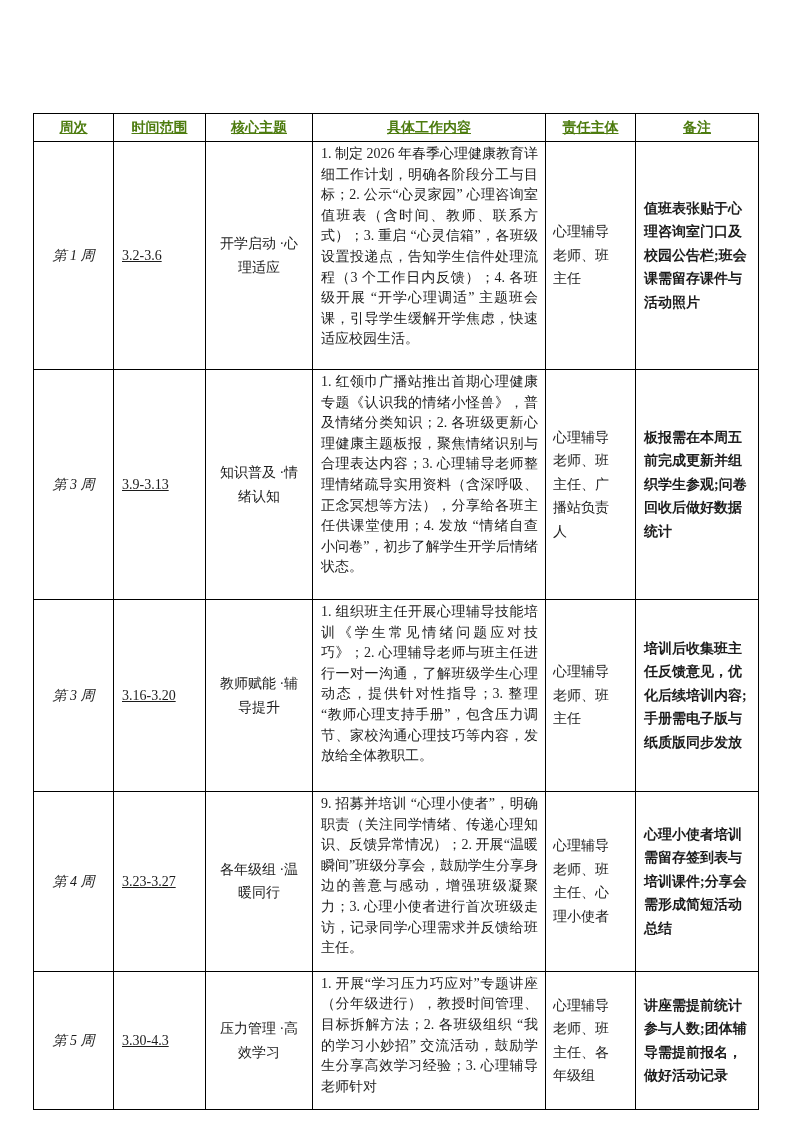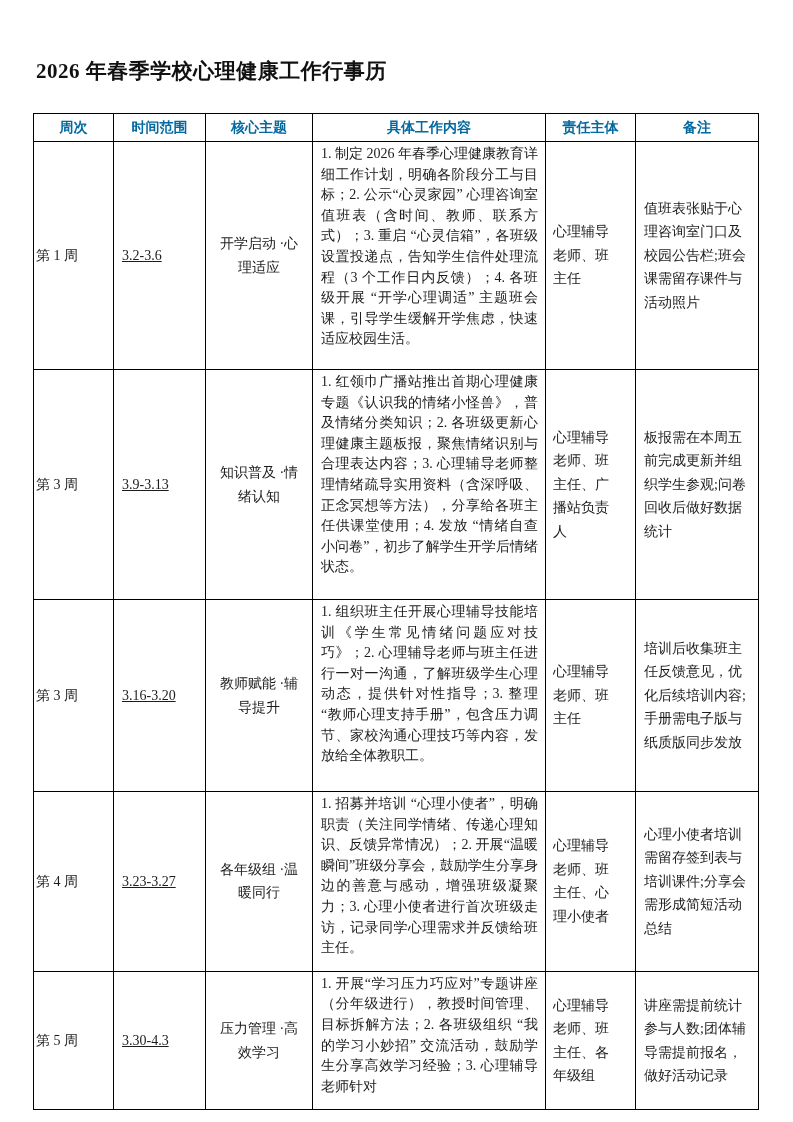--- a/index.html
+++ b/index.html
@@ -41,54 +41,54 @@
   }
   .calendar-table th,
   .calendar-table td {
     border: 1.4px solid #000000;
     overflow: hidden;
   }
   .calendar-table th {
     font-size: 14px;
     font-weight: bold;
     text-align: center;
-    color: #0369a1;
+    color: #4d7c0f;
     height: 25px;
     padding: 1px 2px;
     line-height: 16px;
+    text-decoration: underline;
   }
   .calendar-table td {
     font-size: 14px;
     vertical-align: middle;
     padding: 2px 8px;
     line-height: 23.5px;
   }
-  td.col-week   { padding: 2px 2px; }
+  td.col-week   { text-align: center; padding: 2px 2px; font-style: italic; }
   td.col-time   { text-align: left; text-decoration: underline; }
   td.col-theme  { text-align: center; }
   td.col-responsible { text-align: left; padding: 2px 21px 2px 7px; }
-  td.col-notes  { text-align: left; }
+  td.col-notes  { text-align: left; font-weight: bold; }
   td.col-content {
     vertical-align: top;
     text-align: justify;
     text-justify: inter-ideograph;
     line-height: 20.6px;
     padding: 2px 7px 12px 8px;
   }
   tbody tr:nth-child(1) { height: 228px; }
   tbody tr:nth-child(2) { height: 230px; }
   tbody tr:nth-child(3) { height: 192px; }
   tbody tr:nth-child(4) { height: 166px; }
   tbody tr:nth-child(5) { height: 121px; }
 </style>
 </head>
 <body>
 
 <div class="page">
-  <h1 class="page-title">2026 年春季学校心理健康工作行事历</h1>
 
   <table class="calendar-table">
     <colgroup>
       <col style="width:80px">
       <col style="width:92px">
       <col style="width:107px">
       <col style="width:233px">
       <col style="width:90px">
       <col style="width:123px">
     </colgroup>
@@ -167,21 +167,21 @@
           <td class="col-week">
             <div class="cell-inner">第 4 周</div>
           </td>
           <td class="col-time">
             <div class="cell-inner">3.23-3.27</div>
           </td>
           <td class="col-theme">
             <div class="cell-inner">各年级组 ·温暖同行</div>
           </td>
           <td class="col-content">
-            <div class="cell-inner">1. 招募并培训 “心理小使者”，明确职责（关注同学情绪、传递心理知识、反馈异常情况）；2. 开展“温暖瞬间”班级分享会，鼓励学生分享身边的善意与感动，增强班级凝聚力；3. 心理小使者进行首次班级走访，记录同学心理需求并反馈给班主任。</div>
+            <div class="cell-inner">9. 招募并培训 “心理小使者”，明确职责（关注同学情绪、传递心理知识、反馈异常情况）；2. 开展“温暖瞬间”班级分享会，鼓励学生分享身边的善意与感动，增强班级凝聚力；3. 心理小使者进行首次班级走访，记录同学心理需求并反馈给班主任。</div>
           </td>
           <td class="col-responsible">
             <div class="cell-inner">心理辅导老师、班主任、心理小使者</div>
           </td>
           <td class="col-notes">
             <div class="cell-inner">心理小使者培训需留存签到表与培训课件;分享会需形成简短活动总结</div>
           </td>
         </tr>
         <tr>
           <td class="col-week">

